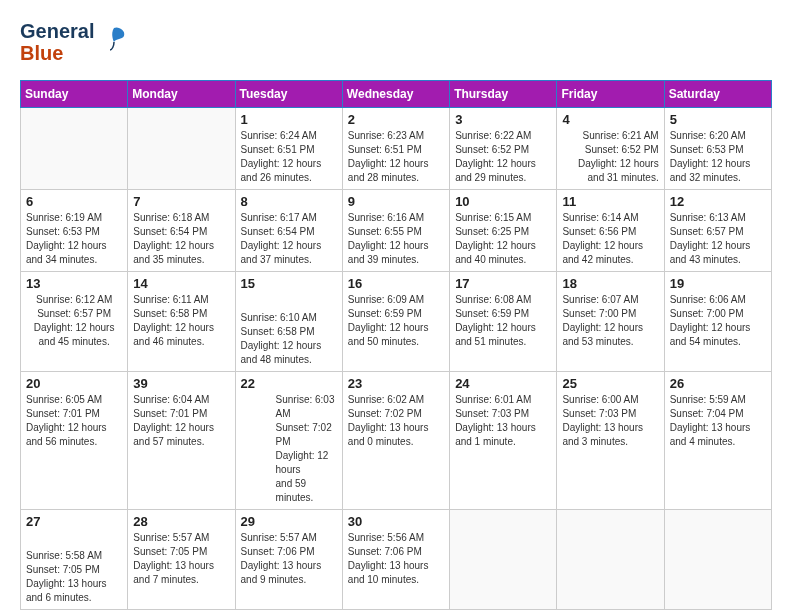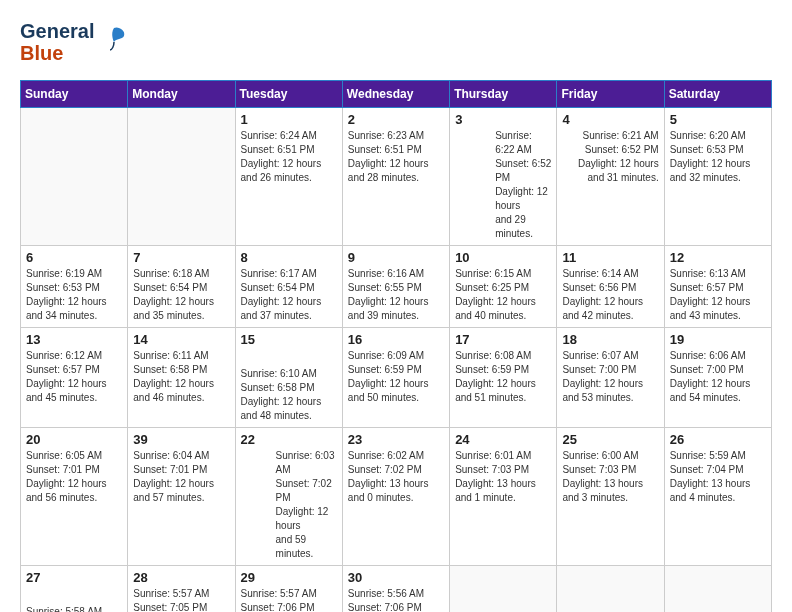--- a/index.html
+++ b/index.html
@@ -32,21 +32,21 @@
     .location {
       font-size: 16px;
       color: #333;
     }
     .calendar {
       width: 100%;
       border-collapse: collapse;
       font-size: 11px;
     }
     .calendar th {
-      background: #4c1d95;
+      background: #a21caf;
       color: #fff;
       padding: 6px 4px;
       text-align: left;
       font-size: 12px;
       font-weight: bold;
       border: 1px solid #2a7ec8;
     }
     .calendar td {
       border: 1px solid #ccc;
       vertical-align: top;
@@ -122,21 +122,21 @@
         </td>
         <td>
           <span class="day-number">2</span>
           <div class="day-info" style="white-space: pre-line;">Sunrise: 6:23 AM
 Sunset: 6:51 PM
 Daylight: 12 hours
 and 28 minutes.</div>
         </td>
         <td>
           <span class="day-number">3</span>
-          <div class="day-info" style="white-space: pre-line; margin-left: 40px;">Sunrise: 6:22 AM
+          <div class="day-info" style="white-space: pre-line;">Sunrise: 6:22 AM
 Sunset: 6:52 PM
 Daylight: 12 hours
 and 29 minutes.</div>
         </td>
         <td>
           <span class="day-number">4</span>
           <div class="day-info" style="white-space: pre-line; text-align: right;">Sunrise: 6:21 AM
 Sunset: 6:52 PM
 Daylight: 12 hours
 and 31 minutes.</div>
@@ -196,21 +196,21 @@
           <span class="day-number">12</span>
           <div class="day-info" style="white-space: pre-line;">Sunrise: 6:13 AM
 Sunset: 6:57 PM
 Daylight: 12 hours
 and 43 minutes.</div>
         </td>
       </tr>
       <tr>
         <td>
           <span class="day-number">13</span>
-          <div class="day-info" style="white-space: pre-line;">Sunrise: 6:12 AM
+          <div class="day-info" style="white-space: pre-line; text-align: center;">Sunrise: 6:12 AM
 Sunset: 6:57 PM
 Daylight: 12 hours
 and 45 minutes.</div>
         </td>
         <td>
           <span class="day-number">14</span>
           <div class="day-info" style="white-space: pre-line;">Sunrise: 6:11 AM
 Sunset: 6:58 PM
 Daylight: 12 hours
 and 46 minutes.</div>

